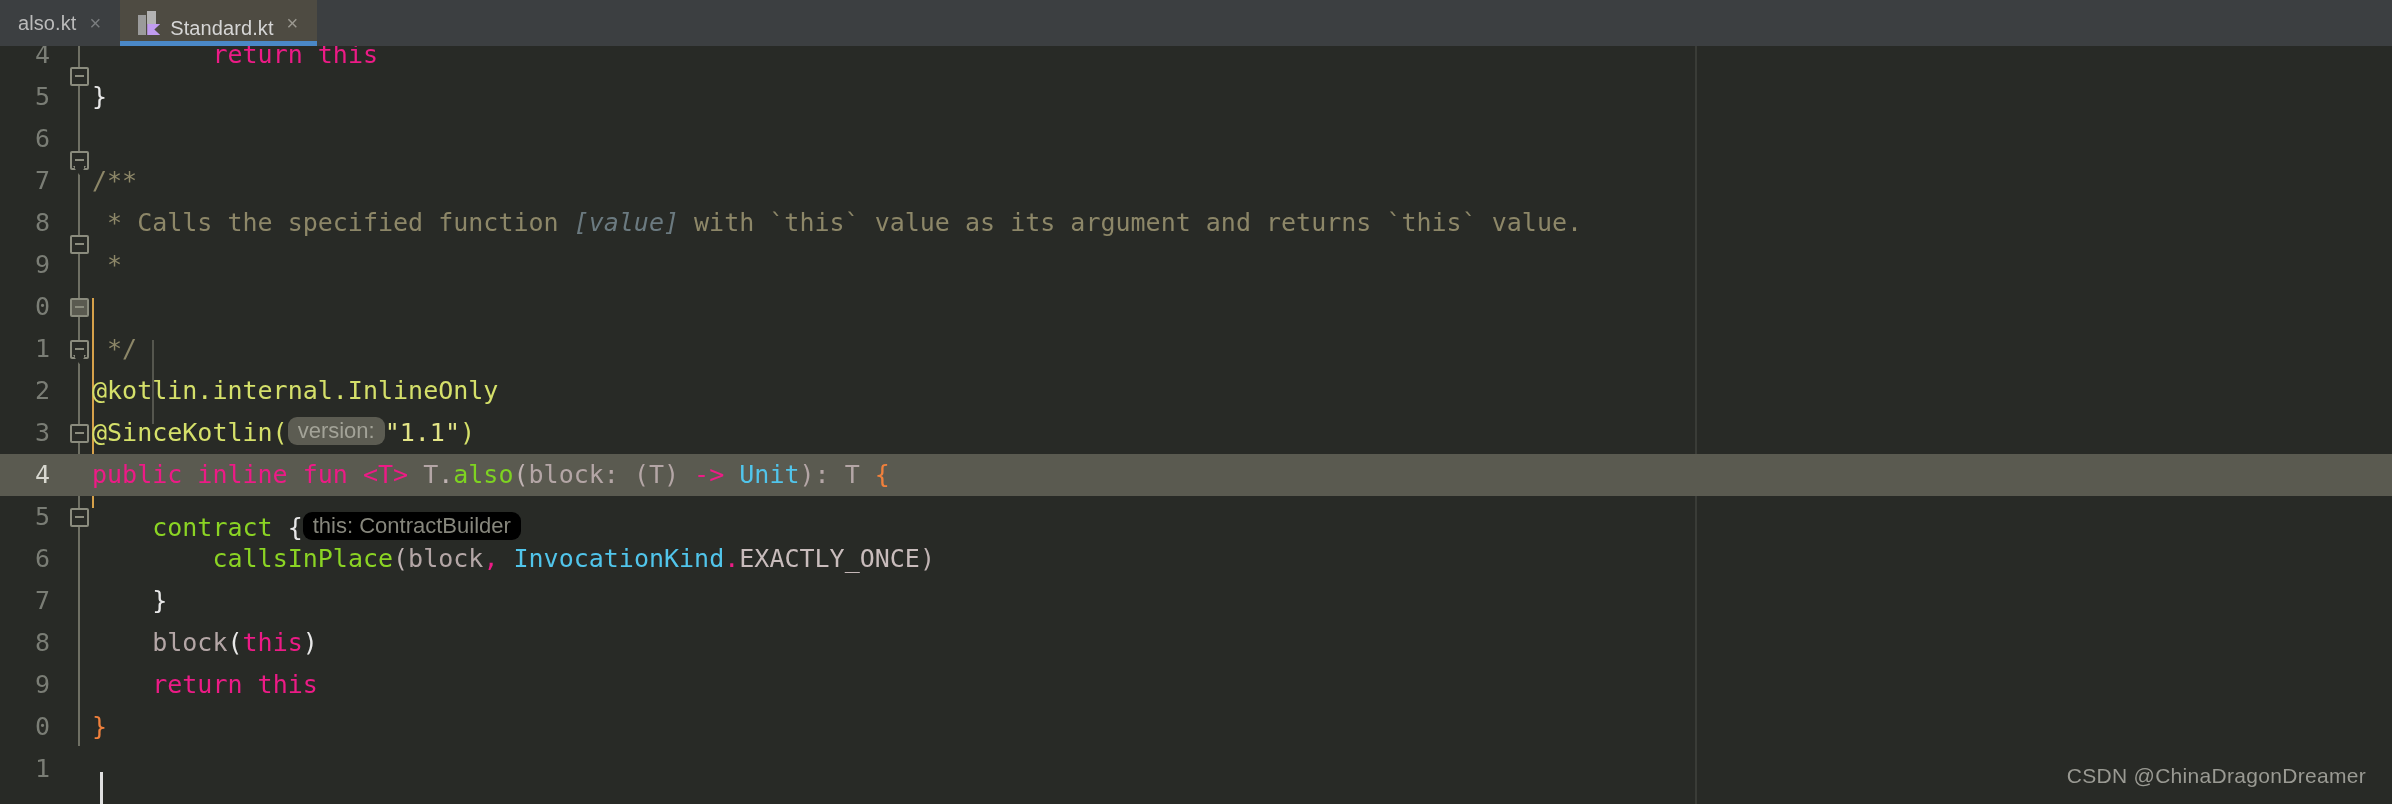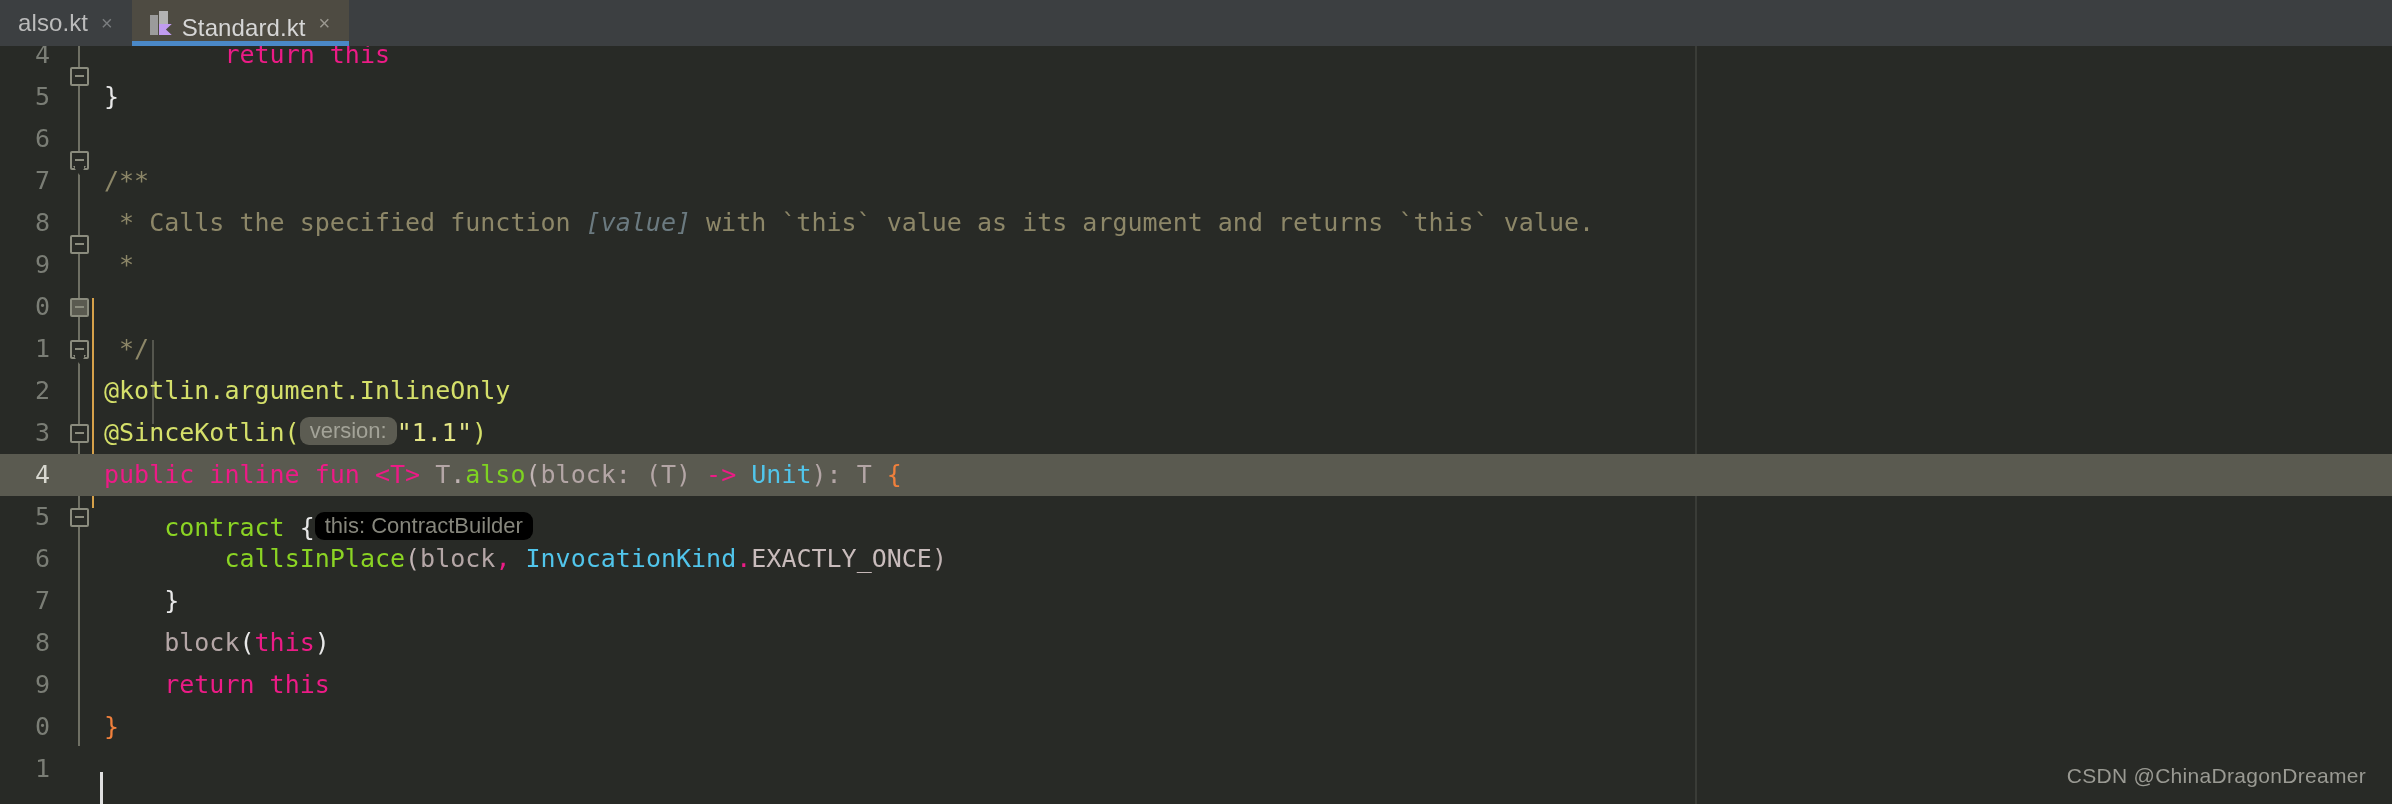--- a/index.html
+++ b/index.html
@@ -45,21 +45,21 @@
   .tab.inactive { background: #3c3f41; }
   .tab.active   { background: #4e4b42; }
   .tab.active::after {
     content: "";
     position: absolute;
     left: 0; right: 0; bottom: 0;
     height: 5px;
     background: #4a88c7;
   }
   .tab-label {
-    font-size: 24px;
+    font-size: 20px;
     color: #bbbbbb;
     white-space: nowrap;
     letter-spacing: .1px;
   }
   .tab.active .tab-label { color: #d6d6d6; margin-top: 10px; }
   .tab-close {
     font-size: 20px;
     color: #7a7d7f;
     line-height: 1;
     padding: 2px 3px;
@@ -116,21 +116,21 @@
     position: absolute;
     left: 0;
     width: 50px;
     text-align: right;
     color: #7a7d75;
     font-size: 25px;
     font-family: "DejaVu Sans Mono", monospace;
   }
   .code {
     position: absolute;
-    left: 104px;
+    left: 92px;
     white-space: pre;
   }
 
   
   .foldline {
     position: absolute;
     left: 78px;
     width: 2px;
     background: #6f7064;
   }
@@ -284,21 +284,21 @@
 
     <div id="code-rows">
         <div class="row" style="top: -12px;"><span class="gnum">4</span><span class="code"><span class="c-plain">        </span><span class="c-kw">return this</span></span></div>
         <div class="row" style="top: 30px;"><span class="gnum">5</span><span class="code"><span class="c-brace">}</span></span></div>
         <div class="row" style="top: 72px;"><span class="gnum">6</span><span class="code"></span></div>
         <div class="row" style="top: 114px;"><span class="gnum">7</span><span class="code"><span class="c-comment">/**</span></span></div>
         <div class="row" style="top: 156px;"><span class="gnum">8</span><span class="code"><span class="c-comment"> * Calls the specified function </span><span class="c-comment-i">[value]</span><span class="c-comment"> with `this` value as its argument and returns `this` value.</span></span></div>
         <div class="row" style="top: 198px;"><span class="gnum">9</span><span class="code"><span class="c-comment"> *</span></span></div>
         <div class="row" style="top: 240px;"><span class="gnum">0</span></div>
         <div class="row" style="top: 282px;"><span class="gnum">1</span><span class="code"><span class="c-comment"> */</span></span></div>
-        <div class="row" style="top: 324px;"><span class="gnum">2</span><span class="code"><span class="c-anno">@kotlin.argument.InlineOnly</span></span></div>
+        <div class="row" style="top: 324px;"><span class="gnum">2</span><span class="code"><span class="c-anno">@kotlin.internal.InlineOnly</span></span></div>
         <div class="row" style="top: 366px;"><span class="gnum">3</span><span class="code"><span class="c-anno">@SinceKotlin(</span><span class="hint">version:</span><span class="c-str">"1.1"</span><span class="c-anno">)</span></span></div>
         <div class="row current" style="top: 408px;"><span class="gnum">4</span><span class="code"><span class="c-kw">public inline fun </span><span class="c-op">&lt;T&gt;</span><span class="c-type"> T</span><span class="c-plain">.</span><span class="c-fnname">also</span><span class="c-plain">(</span><span class="c-type">block: </span><span class="c-type">(T)</span><span class="c-op"> -&gt; </span><span class="c-cls">Unit</span><span class="c-type">): </span><span class="c-type">T </span><span class="c-brace-m">{</span></span></div>
         <div class="row" style="top: 450px;"><span class="gnum">5</span><span class="code"><span class="c-plain">    </span><span class="c-fndecl">contract</span><span class="c-brace"> {</span><span class="hint dim">this: ContractBuilder</span></span></div>
         <div class="row" style="top: 492px;"><span class="gnum">6</span><span class="code"><span class="c-plain">        </span><span class="c-fndecl">callsInPlace</span><span class="c-plain">(</span><span class="c-type">block</span><span class="c-op">,</span><span class="c-plain"> </span><span class="c-cls">InvocationKind</span><span class="c-op">.</span><span class="c-const">EXACTLY_ONCE</span><span class="c-plain">)</span></span></div>
         <div class="row" style="top: 534px;"><span class="gnum">7</span><span class="code"><span class="c-plain">    </span><span class="c-brace">}</span></span></div>
         <div class="row" style="top: 576px;"><span class="gnum">8</span><span class="code"><span class="c-plain">    </span><span class="c-type">block</span><span class="c-brace">(</span><span class="c-kw">this</span><span class="c-brace">)</span></span></div>
         <div class="row" style="top: 618px;"><span class="gnum">9</span><span class="code"><span class="c-plain">    </span><span class="c-kw">return this</span></span></div>
         <div class="row" style="top: 660px;"><span class="gnum">0</span><span class="code"><span class="c-brace-m">}</span></span></div>
         <div class="row" style="top: 702px;"><span class="gnum">1</span><span class="code"></span></div>
       </div>

